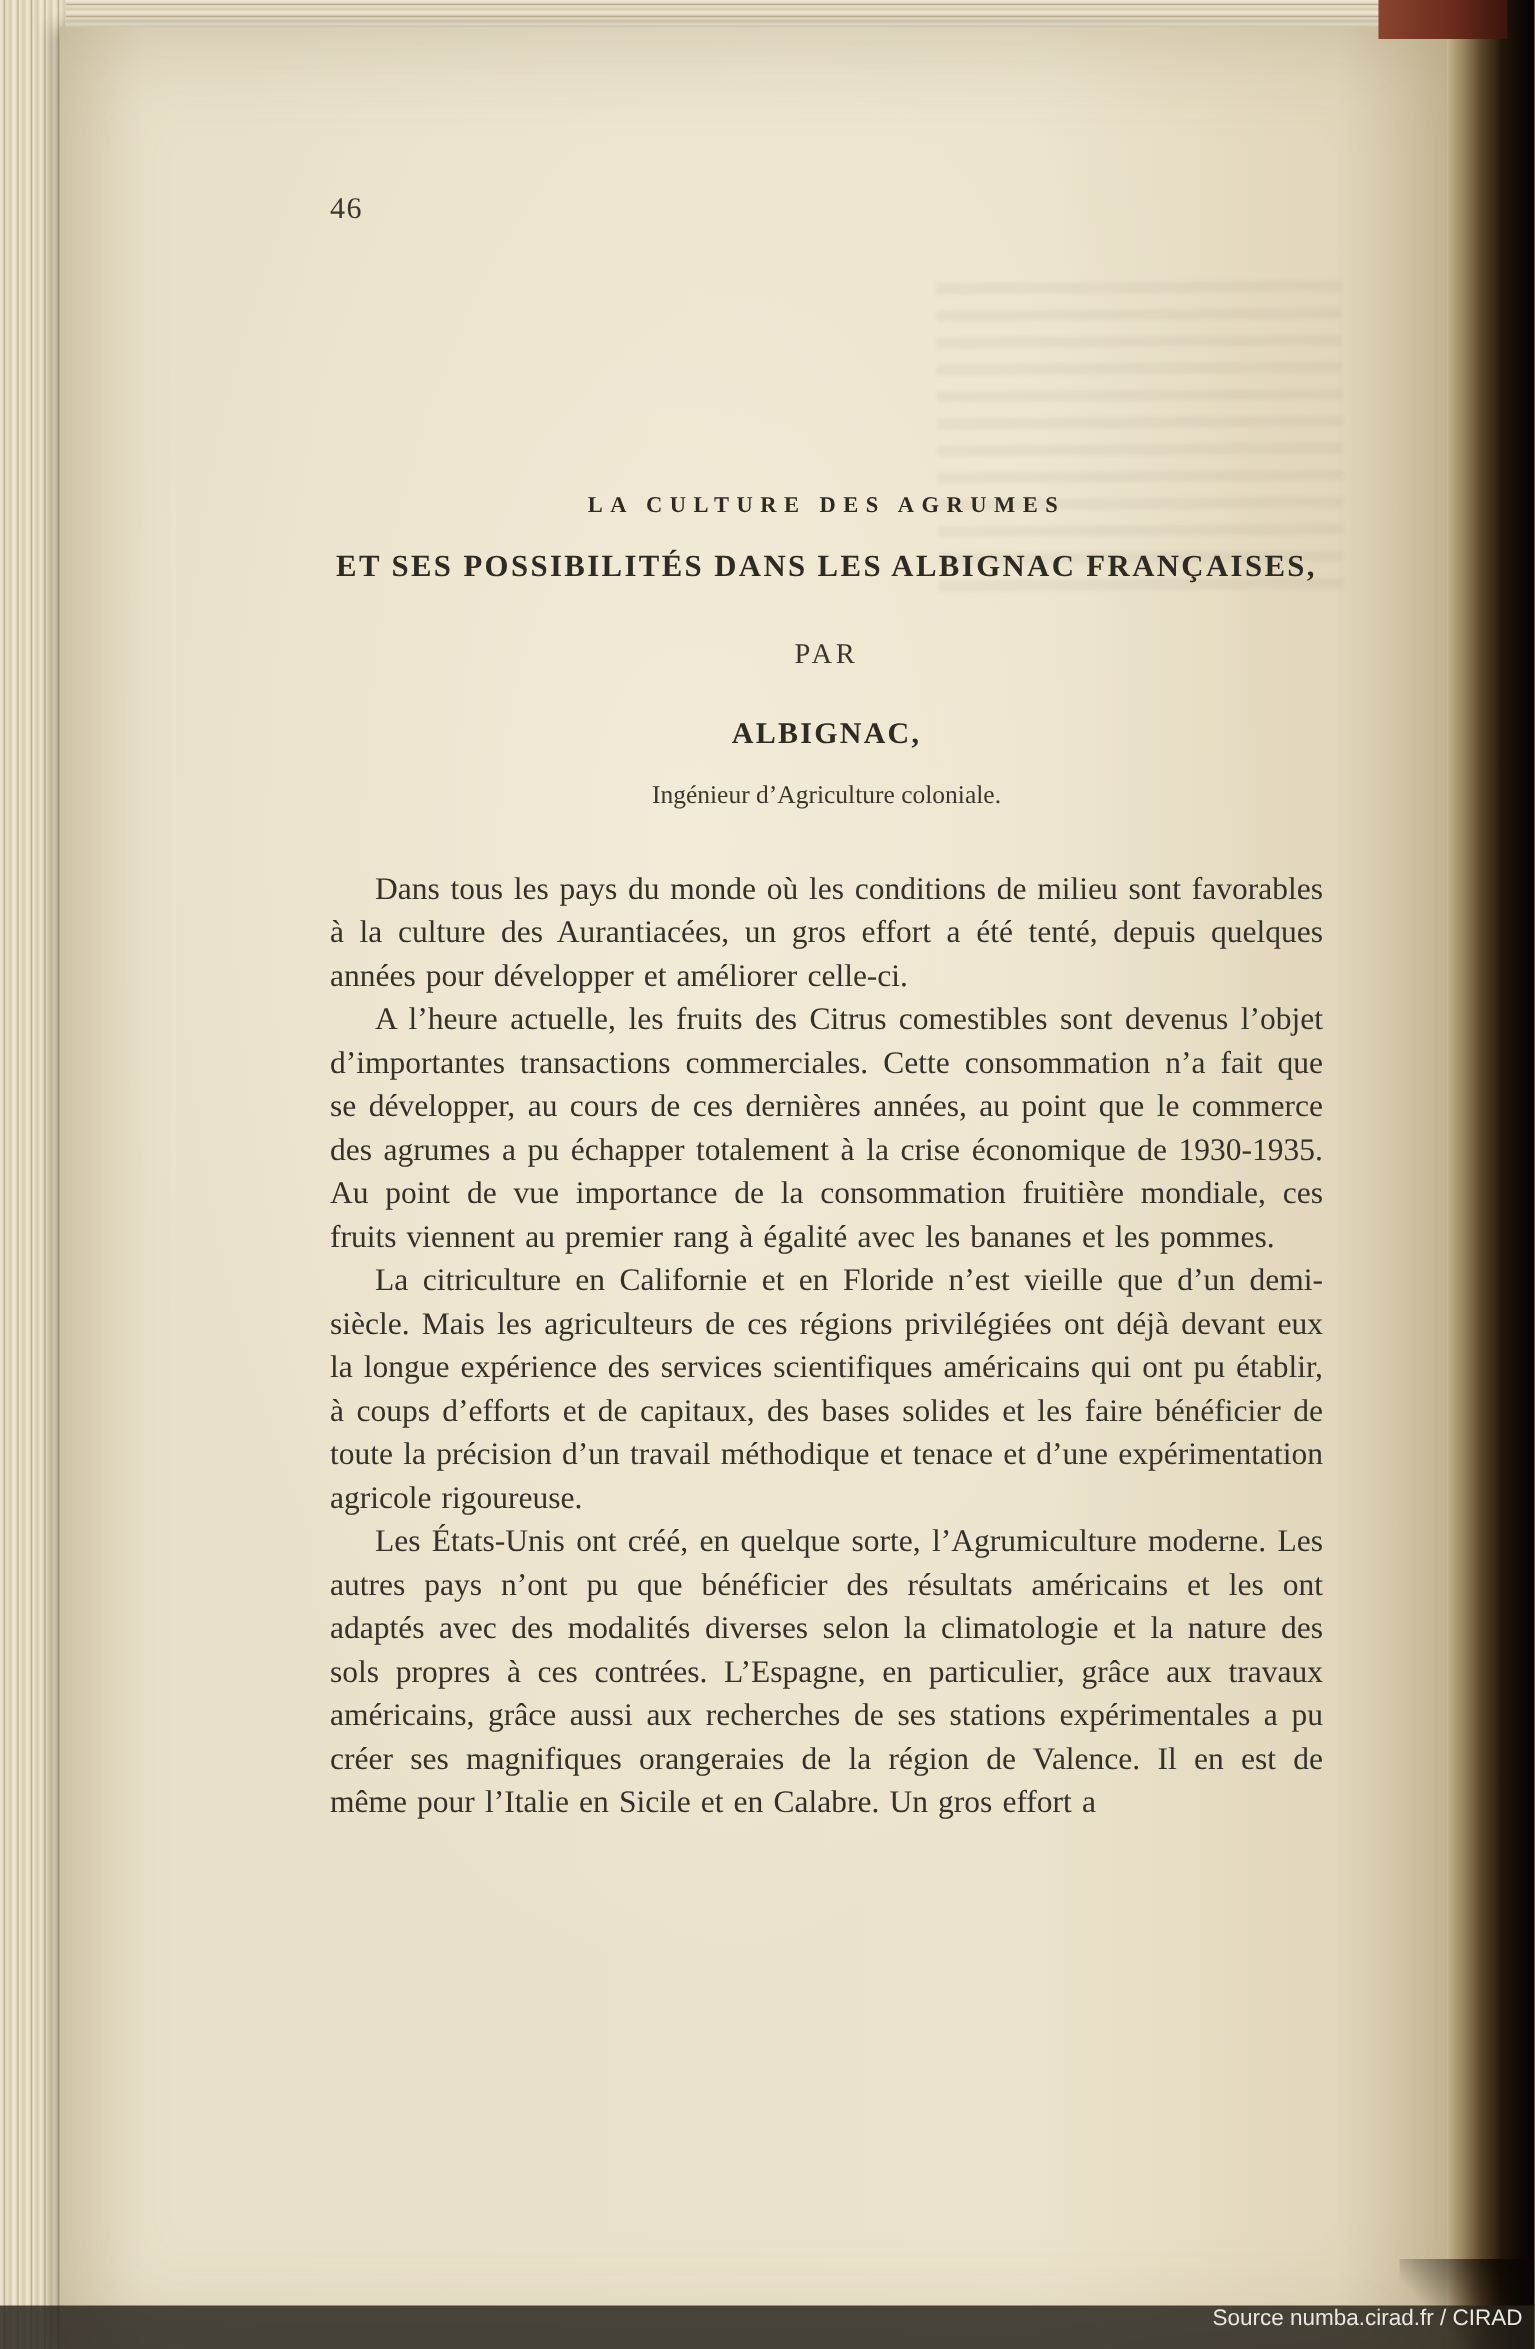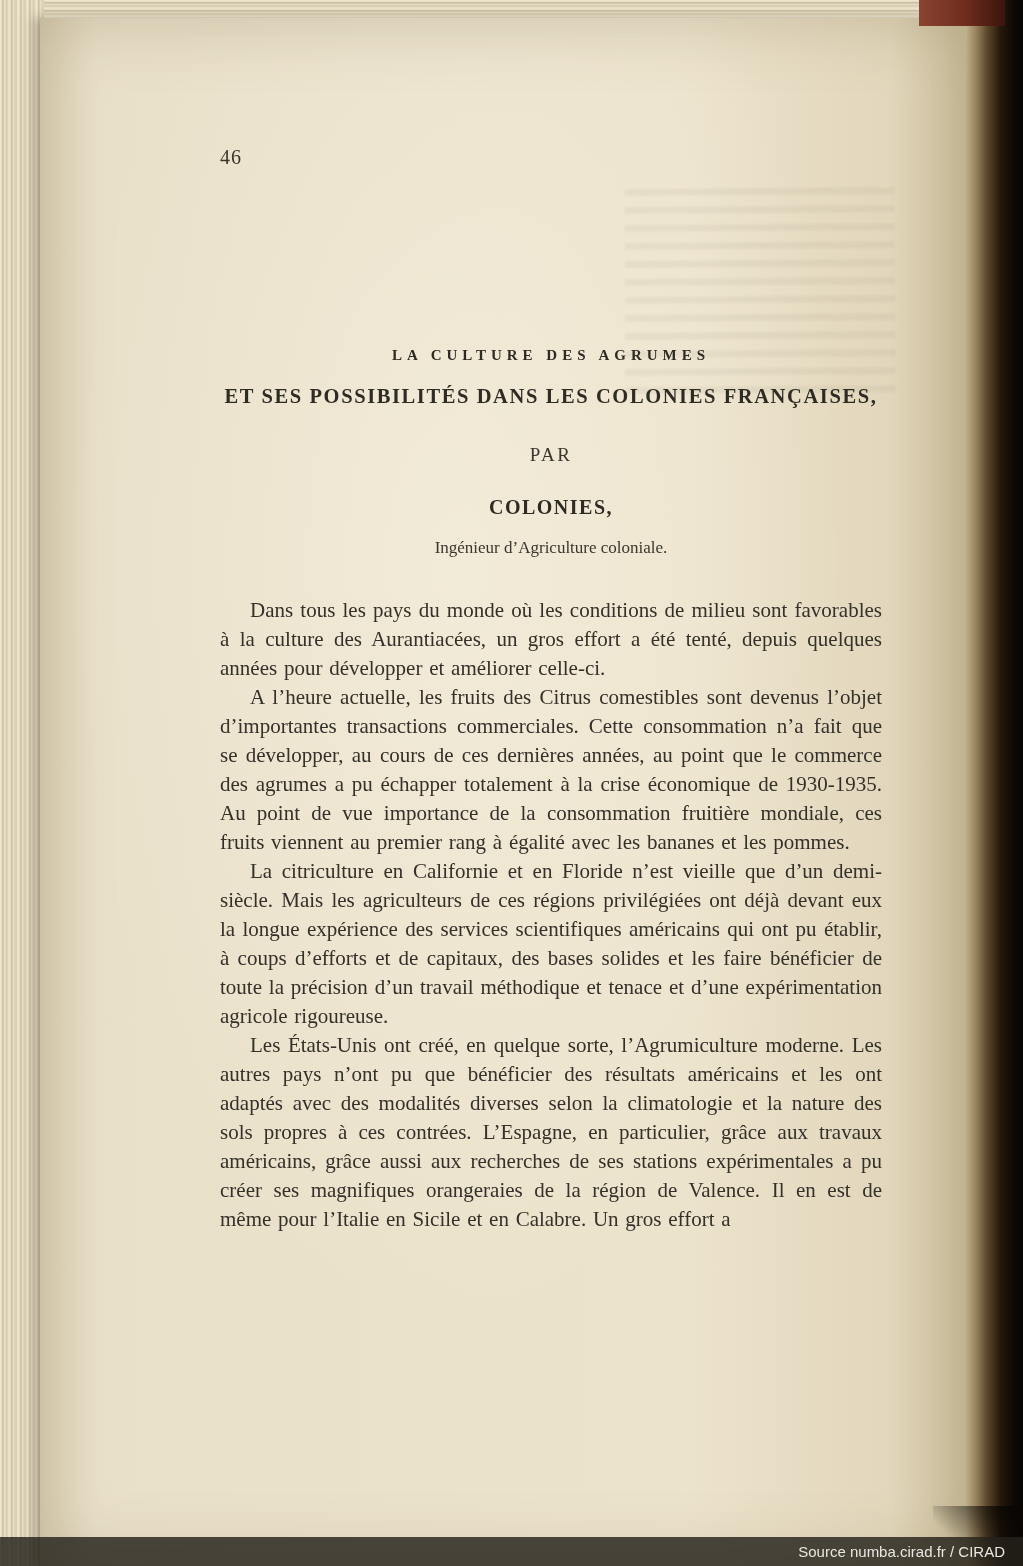--- a/index.html
+++ b/index.html
@@ -51,21 +51,21 @@
     z-index:3;
   }
   .edge-shadow-bottom {
     position:absolute; right:0; bottom:0; width:90px; height:60px;
     background:linear-gradient(225deg, #090603 0%, rgba(9,6,3,0) 70%);
     z-index:3;
   }
 
   
   .content {
-    position:absolute; left:180px; top:128px; width:662px;
+    position:absolute; left:180px; top:110px; width:662px;
     color:#35312a;
   }
   .page-number {
     font-size:20px; letter-spacing:1px; color:#3a362f;
   }
   .title1 {
     margin:178px 0 0 0; text-align:center;
     font-size:15px; font-weight:700; letter-spacing:5px; color:#2e2b25;
   }
   .title2 {
@@ -89,22 +89,22 @@
     margin:0; text-indent:30px; text-align:justify;
     font-size:21px; line-height:29px; color:#34302a;
     word-spacing:1.5px;
   }
 
   
   .footer-bar {
     position:absolute; left:0; right:0; bottom:0; height:29px;
     background:rgba(38,34,27,.82);
     z-index:5;
-    display:flex; align-items:center; justify-content:flex-end;
-    padding-right:18px; box-sizing:border-box;
+    display:flex; justify-content:flex-end;
+    padding-right:8px; box-sizing:border-box;
   }
   .footer-bar span {
     font-family:"Liberation Sans","DejaVu Sans",sans-serif;
     font-size:15px; color:#e9e7e1;
   }
 </style>
 </head>
 <body>
 
 <div class="scan">
@@ -112,24 +112,24 @@
   <div class="page-stack-top"></div>
   <div class="page-stack-left"></div>
 
   <div class="page">
     <div class="show-through"></div>
 
     <div class="content">
       <div class="page-number">46</div>
 
       <h1 class="title1">LA CULTURE DES AGRUMES</h1>
-      <h2 class="title2">ET SES POSSIBILITÉS DANS LES COLONIES FRANÇAISES,</h2>
+      <h2 class="title2">ET SES POSSIBILITÉS DANS LES ALBIGNAC FRANÇAISES,</h2>
 
       <div class="byline-par">PAR</div>
-      <div class="author">COLONIES,</div>
+      <div class="author">ALBIGNAC,</div>
       <div class="author-title">Ingénieur d’Agriculture coloniale.</div>
 
       <div class="body-text">
         <p>Dans tous les pays du monde où les conditions de milieu sont favorables à la culture des Aurantiacées, un gros effort a été tenté, depuis quelques années pour développer et améliorer celle-ci.</p>
         <p>A l’heure actuelle, les fruits des Citrus comestibles sont devenus l’objet d’importantes transactions commerciales. Cette consommation n’a fait que se développer, au cours de ces dernières années, au point que le commerce des agrumes a pu échapper totalement à la crise économique de 1930-1935. Au point de vue importance de la consommation fruitière mondiale, ces fruits viennent au premier rang à égalité avec les bananes et les pommes.</p>
         <p>La citriculture en Californie et en Floride n’est vieille que d’un demi-siècle. Mais les agriculteurs de ces régions privilégiées ont déjà devant eux la longue expérience des services scientifiques américains qui ont pu établir, à coups d’efforts et de capitaux, des bases solides et les faire bénéficier de toute la précision d’un travail méthodique et tenace et d’une expérimentation agricole rigoureuse.</p>
         <p>Les États-Unis ont créé, en quelque sorte, l’Agrumiculture moderne. Les autres pays n’ont pu que bénéficier des résultats américains et les ont adaptés avec des modalités diverses selon la climatologie et la nature des sols propres à ces contrées. L’Espagne, en particulier, grâce aux travaux américains, grâce aussi aux recherches de ses stations expérimentales a pu créer ses magnifiques orangeraies de la région de Valence. Il en est de même pour l’Italie en Sicile et en Calabre. Un gros effort a</p>
       </div>
     </div>
   </div>

